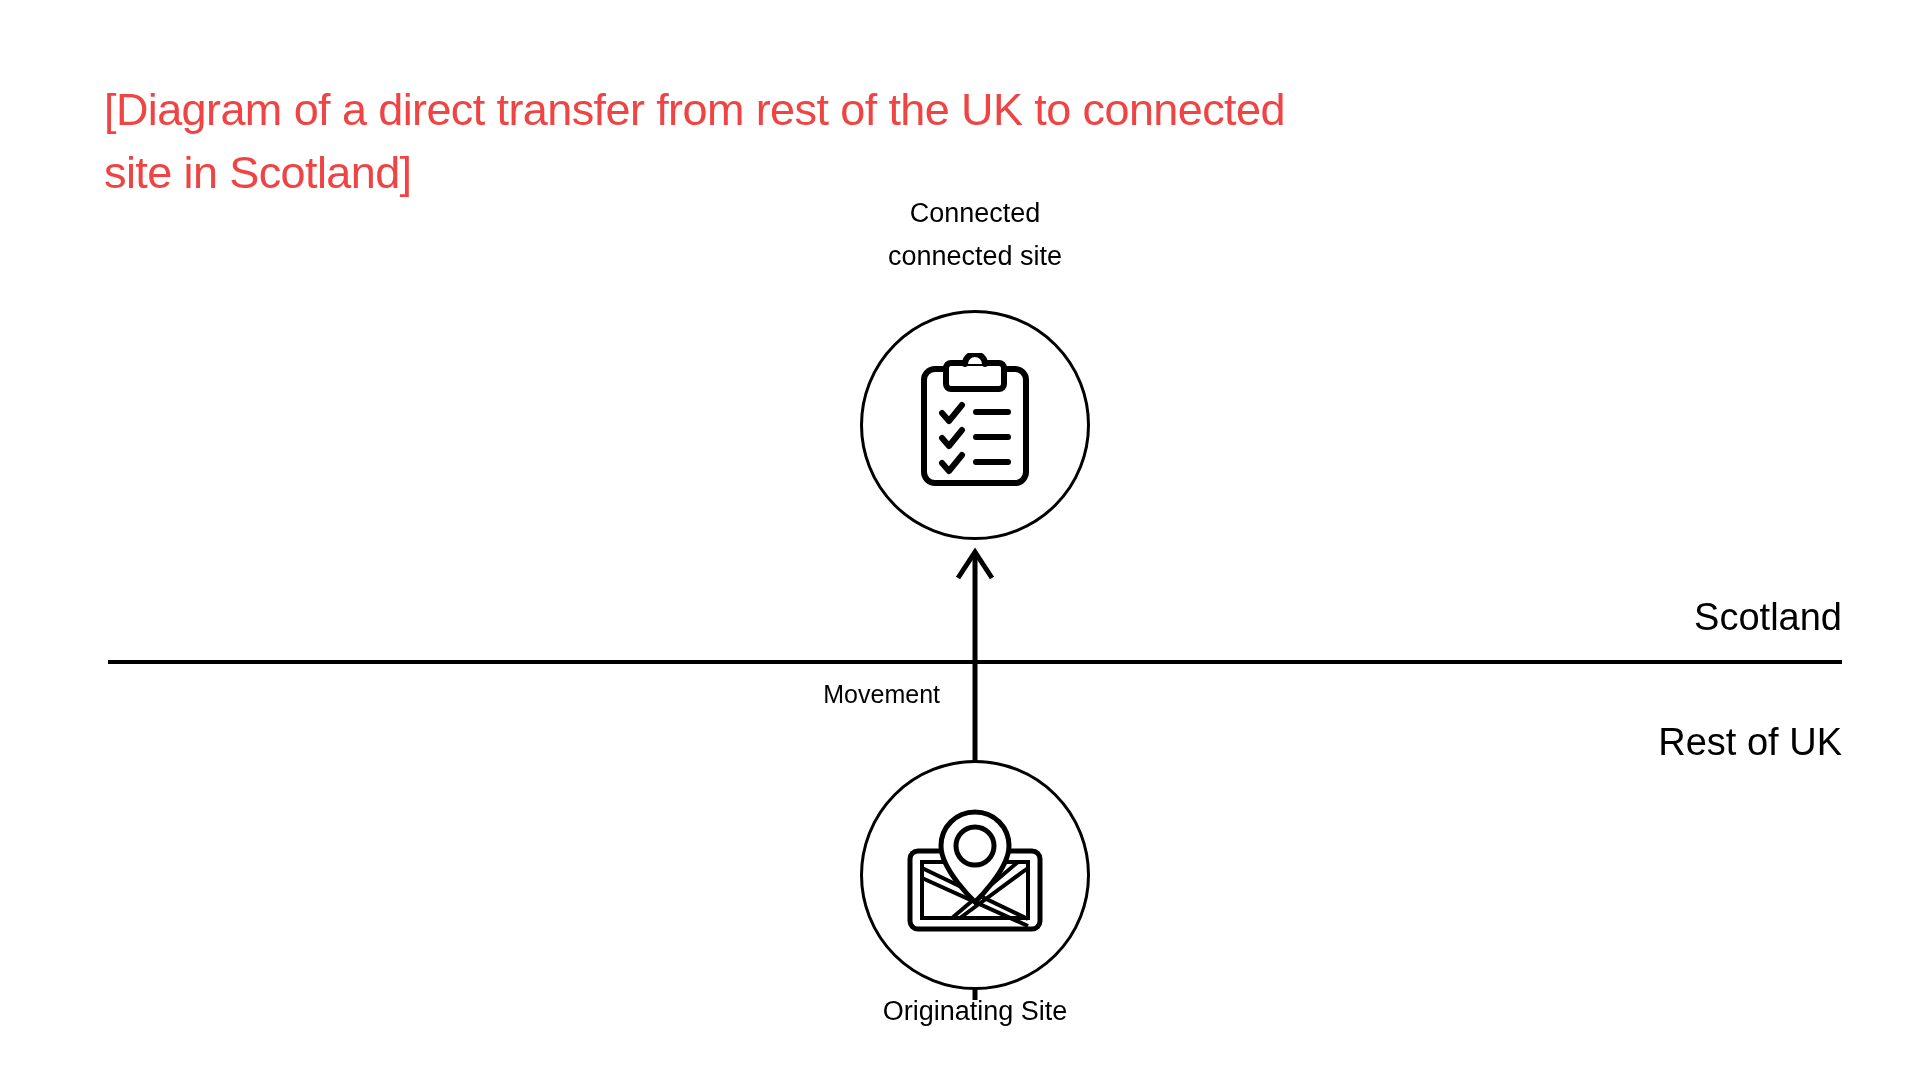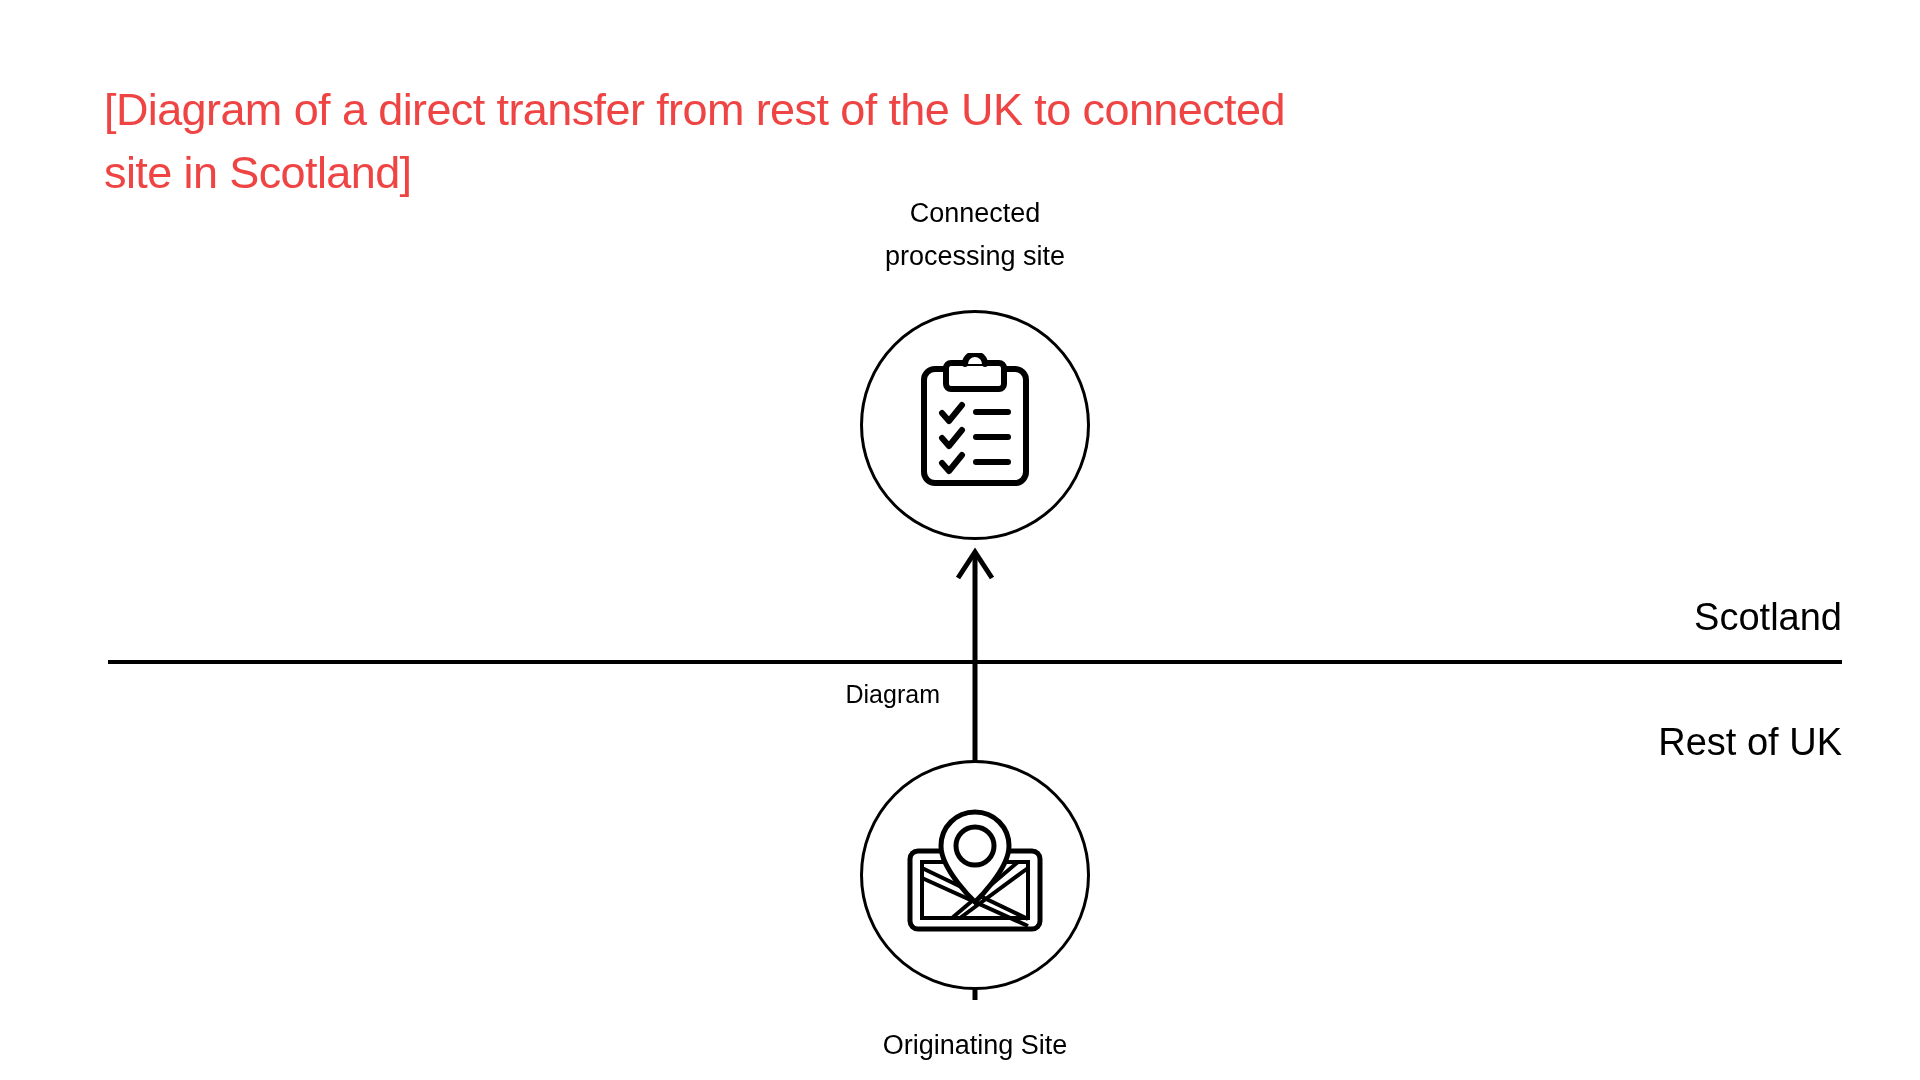--- a/index.html
+++ b/index.html
@@ -96,21 +96,21 @@
     line-height: 1.58;
     white-space: pre-line;
   }
   #caption-connected-site {
     left: 775px;
     top: 192px;
     width: 400px;
   }
   #caption-originating-site {
     left: 775px;
-    top: 1024px;
+    top: 990px;
     width: 400px;
   }
 
   
   #movement-arrow {
     position: absolute;
     left: 930px;
     top: 530px;
     width: 90px;
     height: 470px;
@@ -132,21 +132,21 @@
 <div id="page">
 
   <div id="title">[Diagram of a direct transfer from rest of the UK to connected site in Scotland]</div>
 
   <div id="border-line"></div>
 
   <div id="label-scotland" class="region-label">Scotland</div>
   <div id="label-rest-of-uk" class="region-label">Rest of UK</div>
 
   <div id="caption-connected-site" class="node-caption">Connected
-processing site</div>
+connected site</div>
 
   <div id="node-connected-site" class="node-circle">
     <span class="node-icon">
       <svg width="130" height="140" viewBox="0 0 130 140" fill="none" xmlns="http://www.w3.org/2000/svg">
 
         <rect x="14" y="16" width="102" height="114" rx="11" ry="11" stroke="#000" stroke-width="6" fill="#fff"></rect>
 
         <path d="M41 10 h48 a5 5 0 0 1 5 5 v16 a5 5 0 0 1 -5 5 h-48 a5 5 0 0 1 -5 -5 v-16 a5 5 0 0 1 5 -5 z" stroke="#000" stroke-width="6" fill="#fff"></path>
 
         <path d="M55 11 a10 10 0 0 1 20 0" stroke="#000" stroke-width="6" fill="#fff" stroke-linecap="round"></path>
@@ -163,21 +163,21 @@
     </span>
   </div>
 
   <div id="movement-arrow">
     <svg width="90" height="470" viewBox="0 0 90 470" fill="none" xmlns="http://www.w3.org/2000/svg">
       <path d="M45 470 V26" stroke="#000" stroke-width="5"></path>
       <path d="M28 48 L45 22 L62 48" stroke="#000" stroke-width="5" stroke-linecap="butt" stroke-linejoin="miter" fill="none"></path>
     </svg>
   </div>
 
-  <div id="label-movement">Diagram</div>
+  <div id="label-movement">Movement</div>
 
   <div id="node-originating-site" class="node-circle">
     <span class="node-icon">
       <svg width="150" height="135" viewBox="0 0 150 135" fill="none" xmlns="http://www.w3.org/2000/svg">
 
         <path d="M18 45 h114 a8 8 0 0 1 8 8 v62 a8 8 0 0 1 -8 8 h-114 a8 8 0 0 1 -8 -8 v-62 a8 8 0 0 1 8 -8 z" stroke="#000" stroke-width="5" fill="#fff"></path>
         <path d="M22 56 h106 v56 h-106 z" stroke="#000" stroke-width="4" fill="#fff"></path>
 
         <path d="M22 62 L128 113" stroke="#000" stroke-width="4" fill="none"></path>
         <path d="M22 72 L128 120" stroke="#000" stroke-width="4" fill="none"></path>

